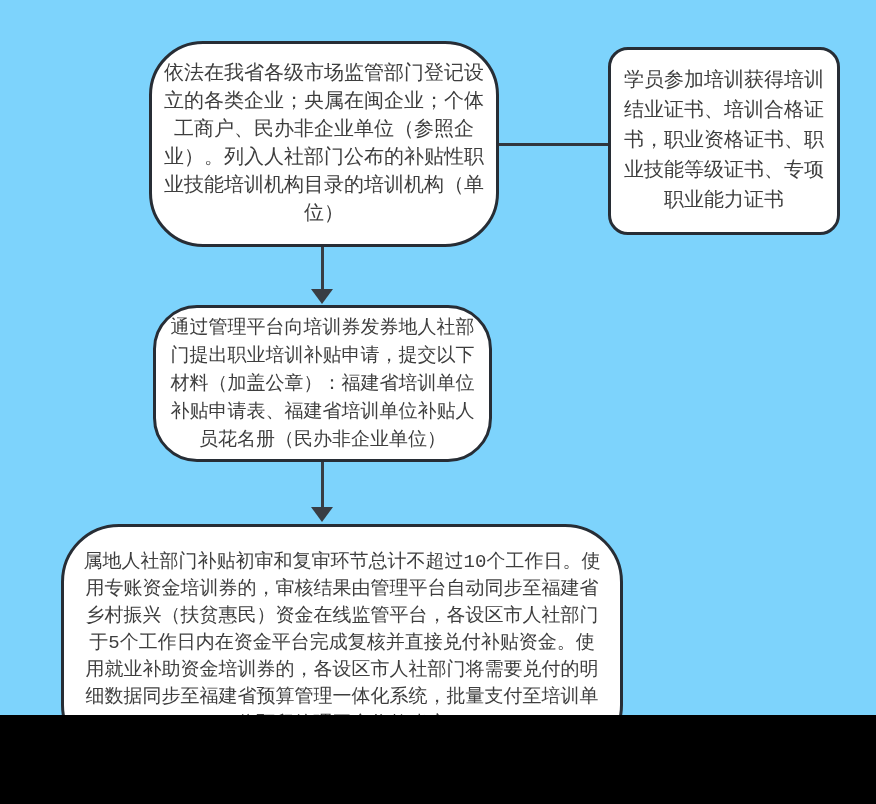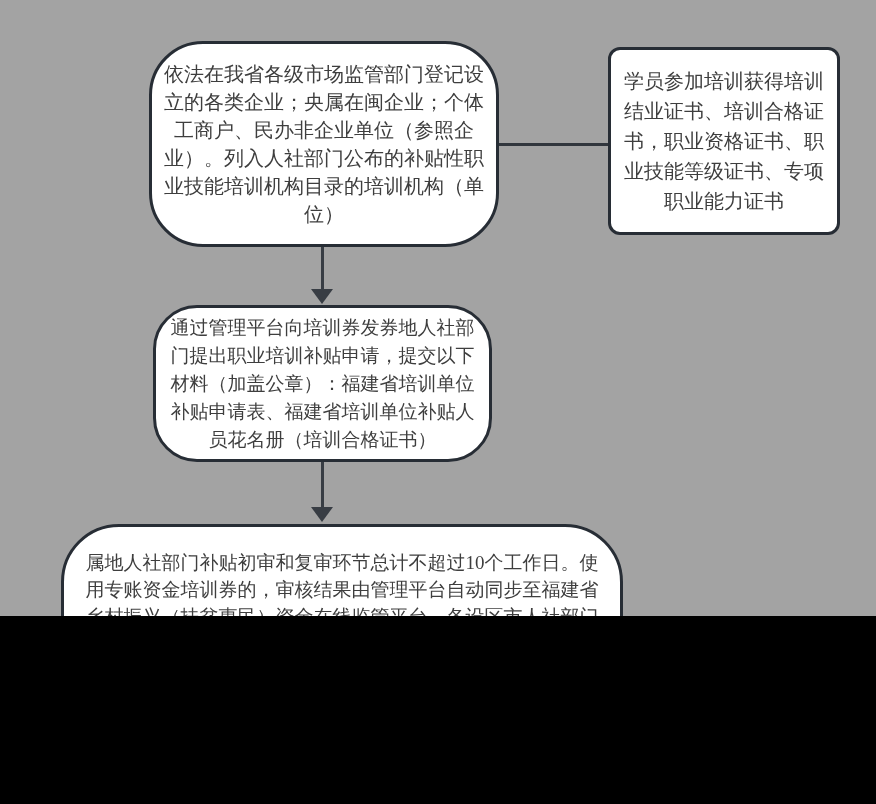--- a/index.html
+++ b/index.html
@@ -3,24 +3,24 @@
 <meta charset="utf-8">
 <style>
   html, body {
     margin: 0;
     padding: 0;
     background: #000000;
   }
   #stage {
     position: relative;
     width: 876px;
-    height: 616px;
-    background: #a3a3a3;
+    height: 715px;
+    background: #7dd3fc;
     overflow: hidden;
-    font-family: Liberation Serif, serif;
+    font-family: Liberation Mono, monospace;
   }
   .node {
     position: absolute;
     background: #ffffff;
     border: 3px solid #272d35;
     box-sizing: border-box;
     display: flex;
     align-items: center;
     justify-content: center;
     color: #3e3e3e;
@@ -34,21 +34,21 @@
   }
   #node-eligible-entities {
     left: 149px; top: 41px;
     width: 350px; height: 206px;
     border-radius: 54px;
     padding: 12px 12px;
   }
   #node-certificates {
     left: 608px; top: 47px;
     width: 232px; height: 188px;
-    border-radius: 12px;
+    border-radius: 20px;
     padding: 10px 12px;
     line-height: 30px;
   }
   #node-application {
     left: 153px; top: 305px;
     width: 339px; height: 157px;
     border-radius: 44px;
     padding: 10px 12px;
     font-size: 19px;
   }
@@ -93,21 +93,21 @@
 
   <div class="node" id="node-eligible-entities">
     <span class="node-text">依法在我省各级市场监管部门登记设立的各类企业；央属在闽企业；个体工商户、民办非企业单位（参照企业）。列入人社部门公布的补贴性职业技能培训机构目录的培训机构（单位）</span>
   </div>
 
   <div class="node" id="node-certificates">
     <span class="node-text">学员参加培训获得培训结业证书、培训合格证书，职业资格证书、职业技能等级证书、专项职业能力证书</span>
   </div>
 
   <div class="node" id="node-application">
-    <span class="node-text">通过管理平台向培训券发券地人社部门提出职业培训补贴申请，提交以下材料（加盖公章）：福建省培训单位补贴申请表、福建省培训单位补贴人员花名册（培训合格证书）</span>
+    <span class="node-text">通过管理平台向培训券发券地人社部门提出职业培训补贴申请，提交以下材料（加盖公章）：福建省培训单位补贴申请表、福建省培训单位补贴人员花名册（民办非企业单位）</span>
   </div>
 
   <div class="node" id="node-review-payment">
     <span class="node-text">属地人社部门补贴初审和复审环节总计不超过10个工作日。使用专账资金培训券的，审核结果由管理平台自动同步至福建省乡村振兴（扶贫惠民）资金在线监管平台，各设区市人社部门于5个工作日内在资金平台完成复核并直接兑付补贴资金。使用就业补助资金培训券的，各设区市人社部门将需要兑付的明细数据同步至福建省预算管理一体化系统，批量支付至培训单位预留管理平台收款账户</span>
   </div>
 
   <div class="h-connector"></div>
 
   <div class="arrow-stem" id="arrow1-stem"></div>
   <div class="arrow-head" id="arrow1-head"></div>

